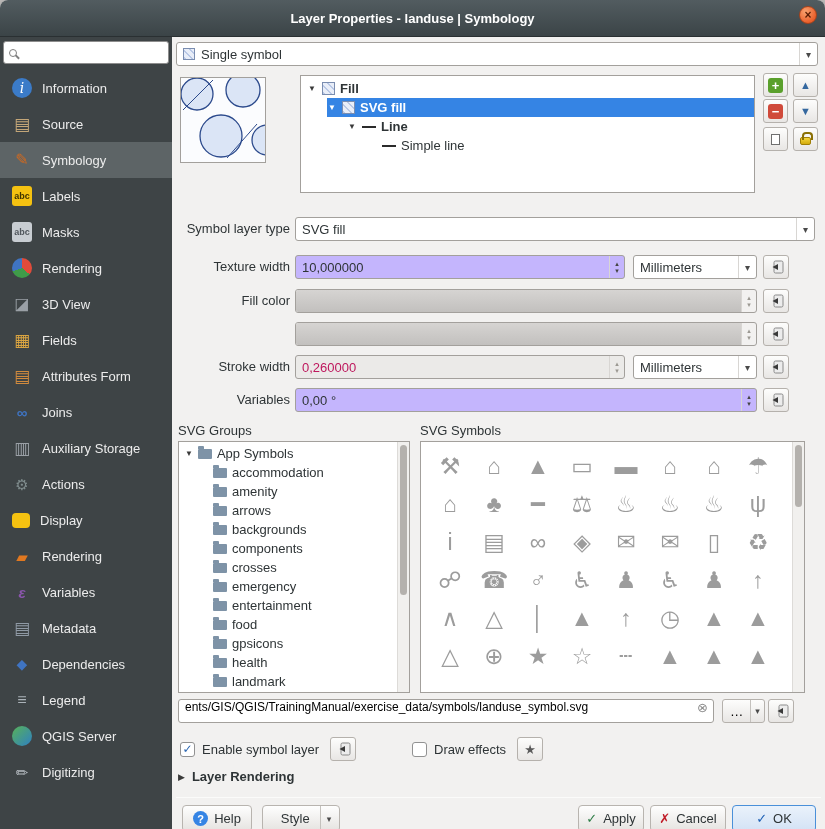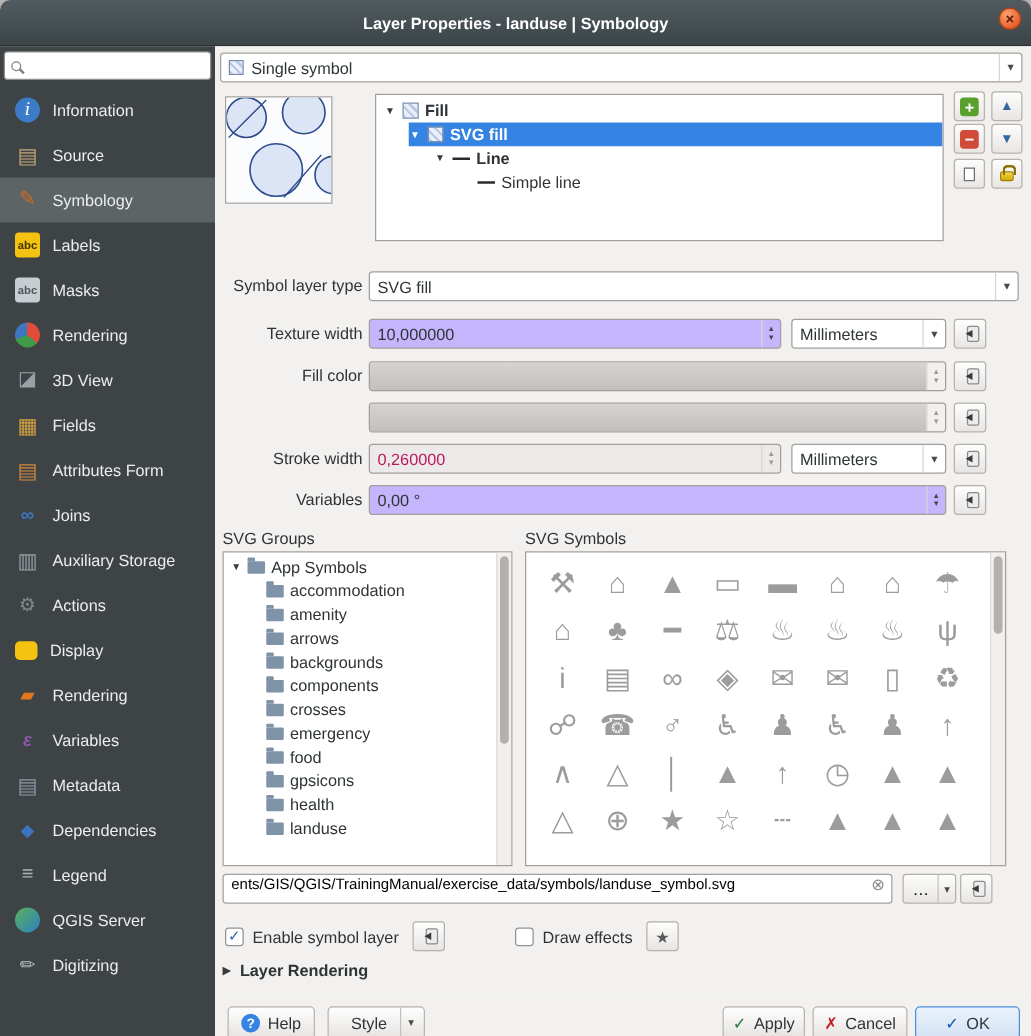--- a/index.html
+++ b/index.html
@@ -446,39 +446,43 @@
             <div class="g-row">
               <span class="folder-ico"></span>
               <span>crosses</span>
             </div>
 
             <div class="g-row">
               <span class="folder-ico"></span>
               <span>emergency</span>
             </div>
 
+            <div class="g-row">
+              <span class="folder-ico"></span>
+              <span>entertainment</span>
+            </div>
 
             <div class="g-row">
               <span class="folder-ico"></span>
               <span>food</span>
             </div>
 
             <div class="g-row">
               <span class="folder-ico"></span>
               <span>gpsicons</span>
             </div>
 
             <div class="g-row">
               <span class="folder-ico"></span>
               <span>health</span>
             </div>
 
             <div class="g-row">
               <span class="folder-ico"></span>
-              <span>landuse</span>
+              <span>landmark</span>
             </div>
           </div>
         <div class="vscroll">
           <div class="vthumb" style="top:3px;height:150px"></div>
         </div>
       </div>
 
       <div class="panel" style="left:248px;top:404px;width:385px;height:252px">
         <div class="sym-grid">
 

